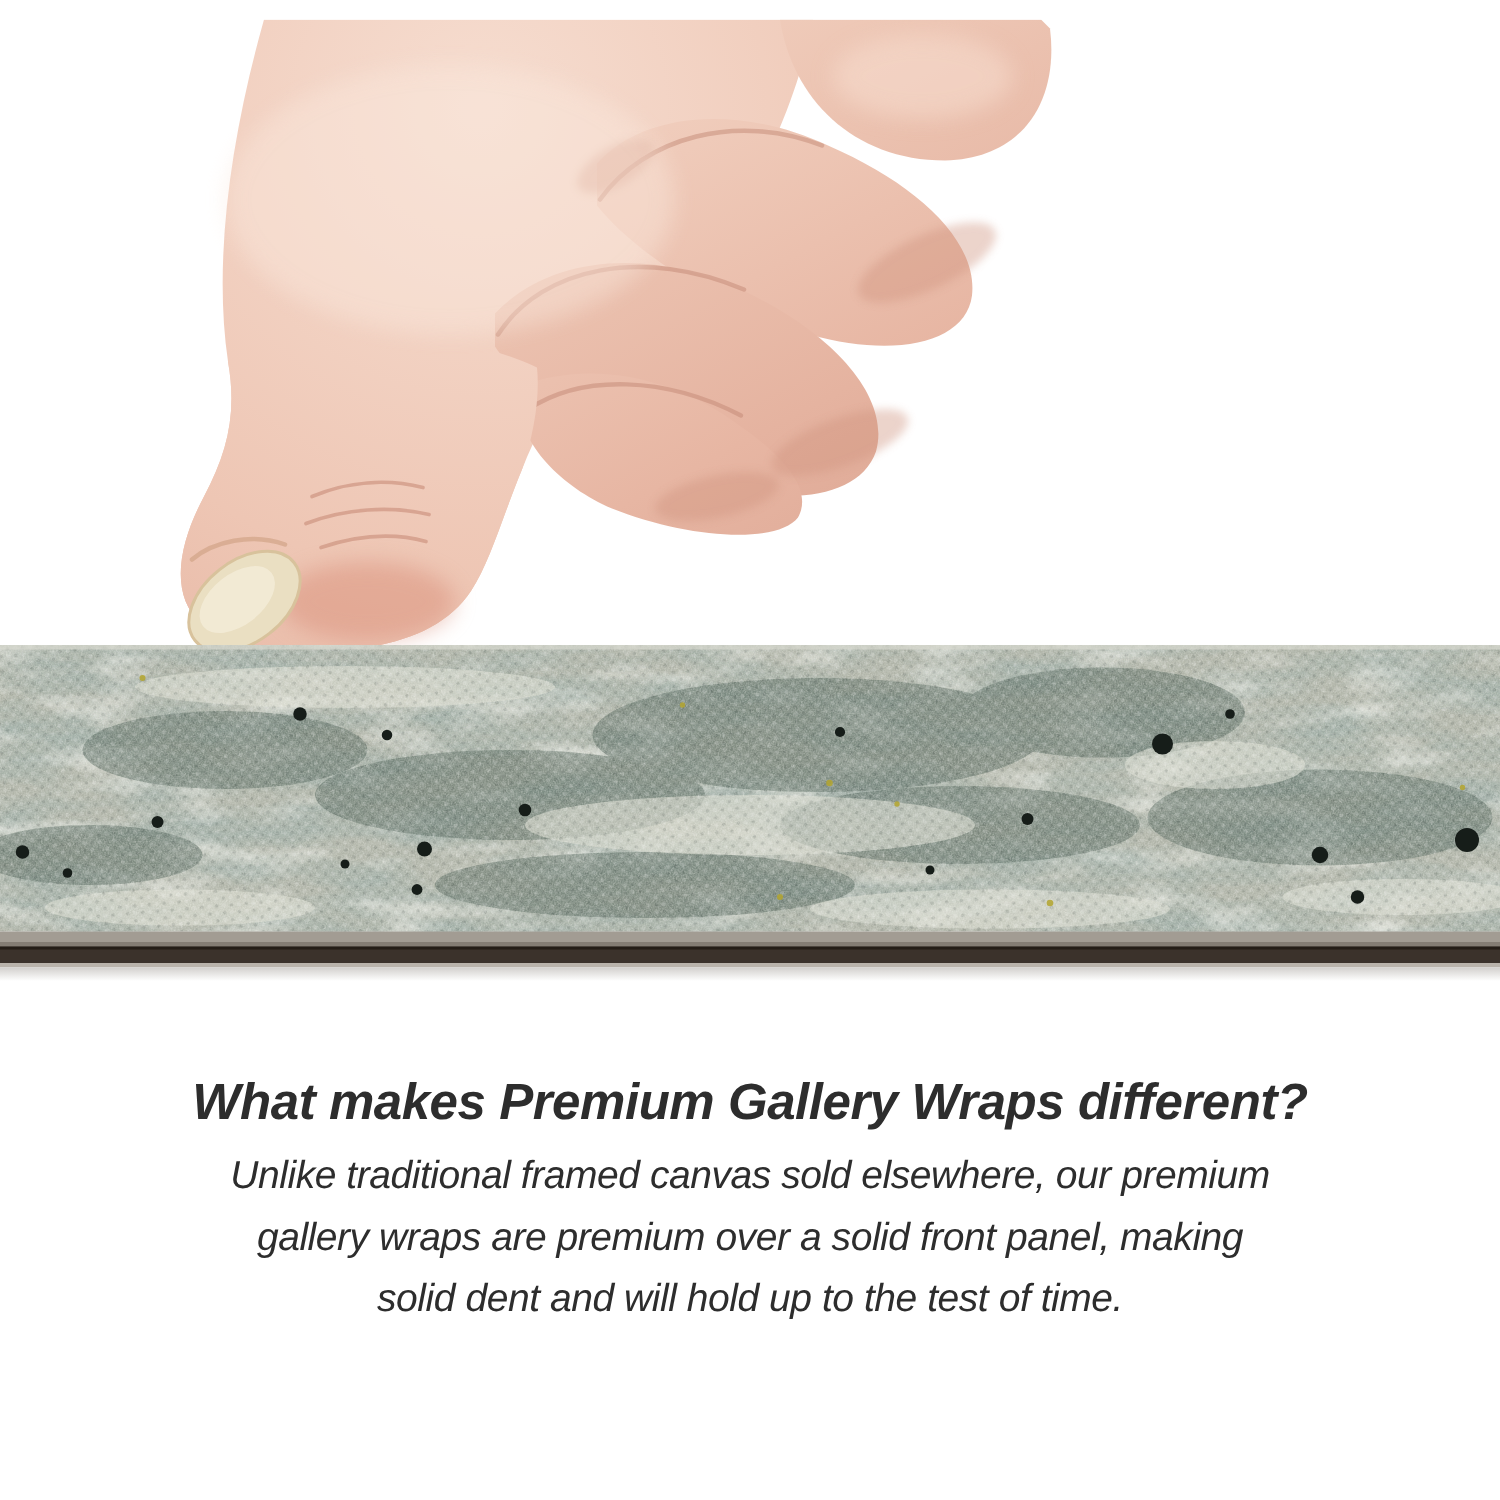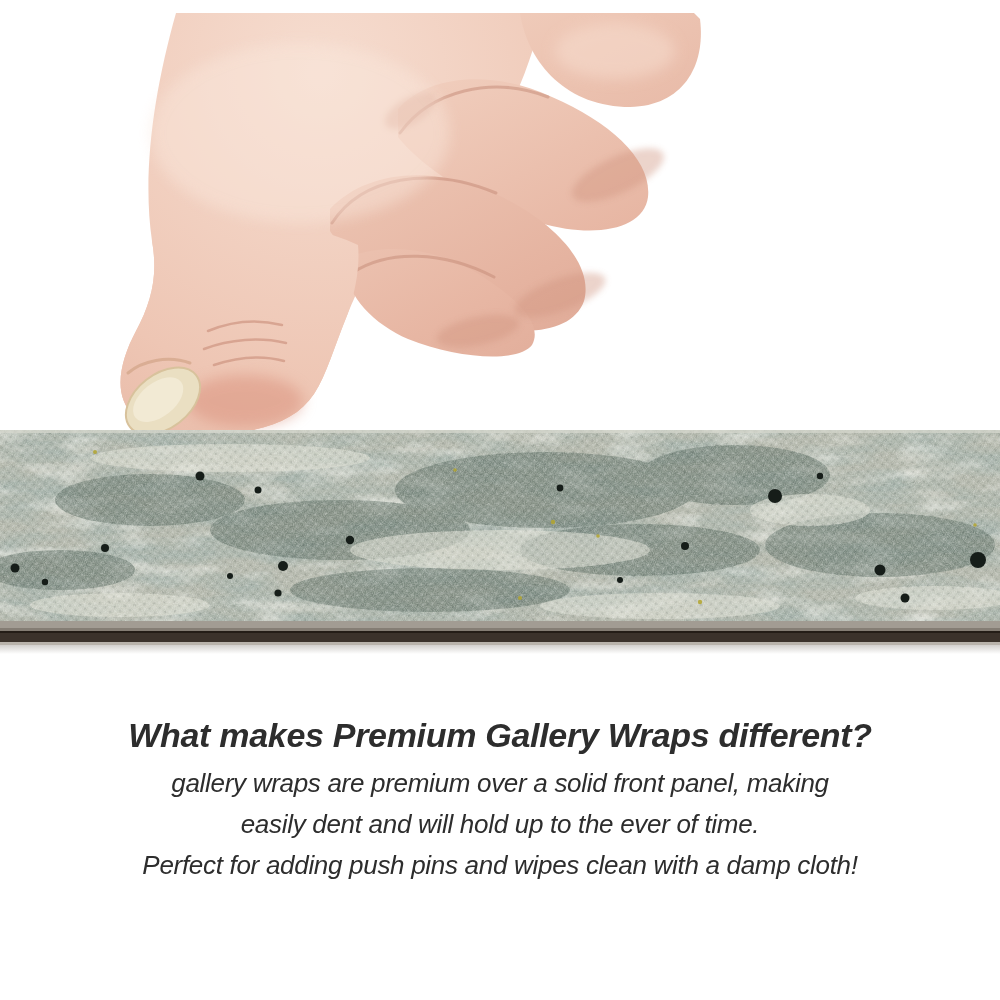--- a/index.html
+++ b/index.html
@@ -211,18 +211,18 @@
       <rect x="0" y="201" width="1000" height="11" fill="#3b322b"></rect>
       <rect x="0" y="201" width="1000" height="2" fill="#241d17"></rect>
       <rect x="0" y="212" width="1000" height="3" fill="#b9b3ab"></rect>
     </svg>
   </div>
 
   <div class="strip-shadow"></div>
 
   <div class="info">
     <div class="heading">What makes Premium Gallery Wraps different?</div>
+    <div class="line">Unlike traditional framed canvas sold elsewhere, our premium</div>
     <div class="line">gallery wraps are premium over a solid front panel, making</div>
-    <div class="line">easily dent and will hold up to the ever of time.</div>
-    <div class="line">Perfect for adding push pins and wipes clean with a damp cloth!</div>
+    <div class="line">solid dent and will hold up to the test of time.</div>
   </div>
 
 </div>
 
 </body></html>

